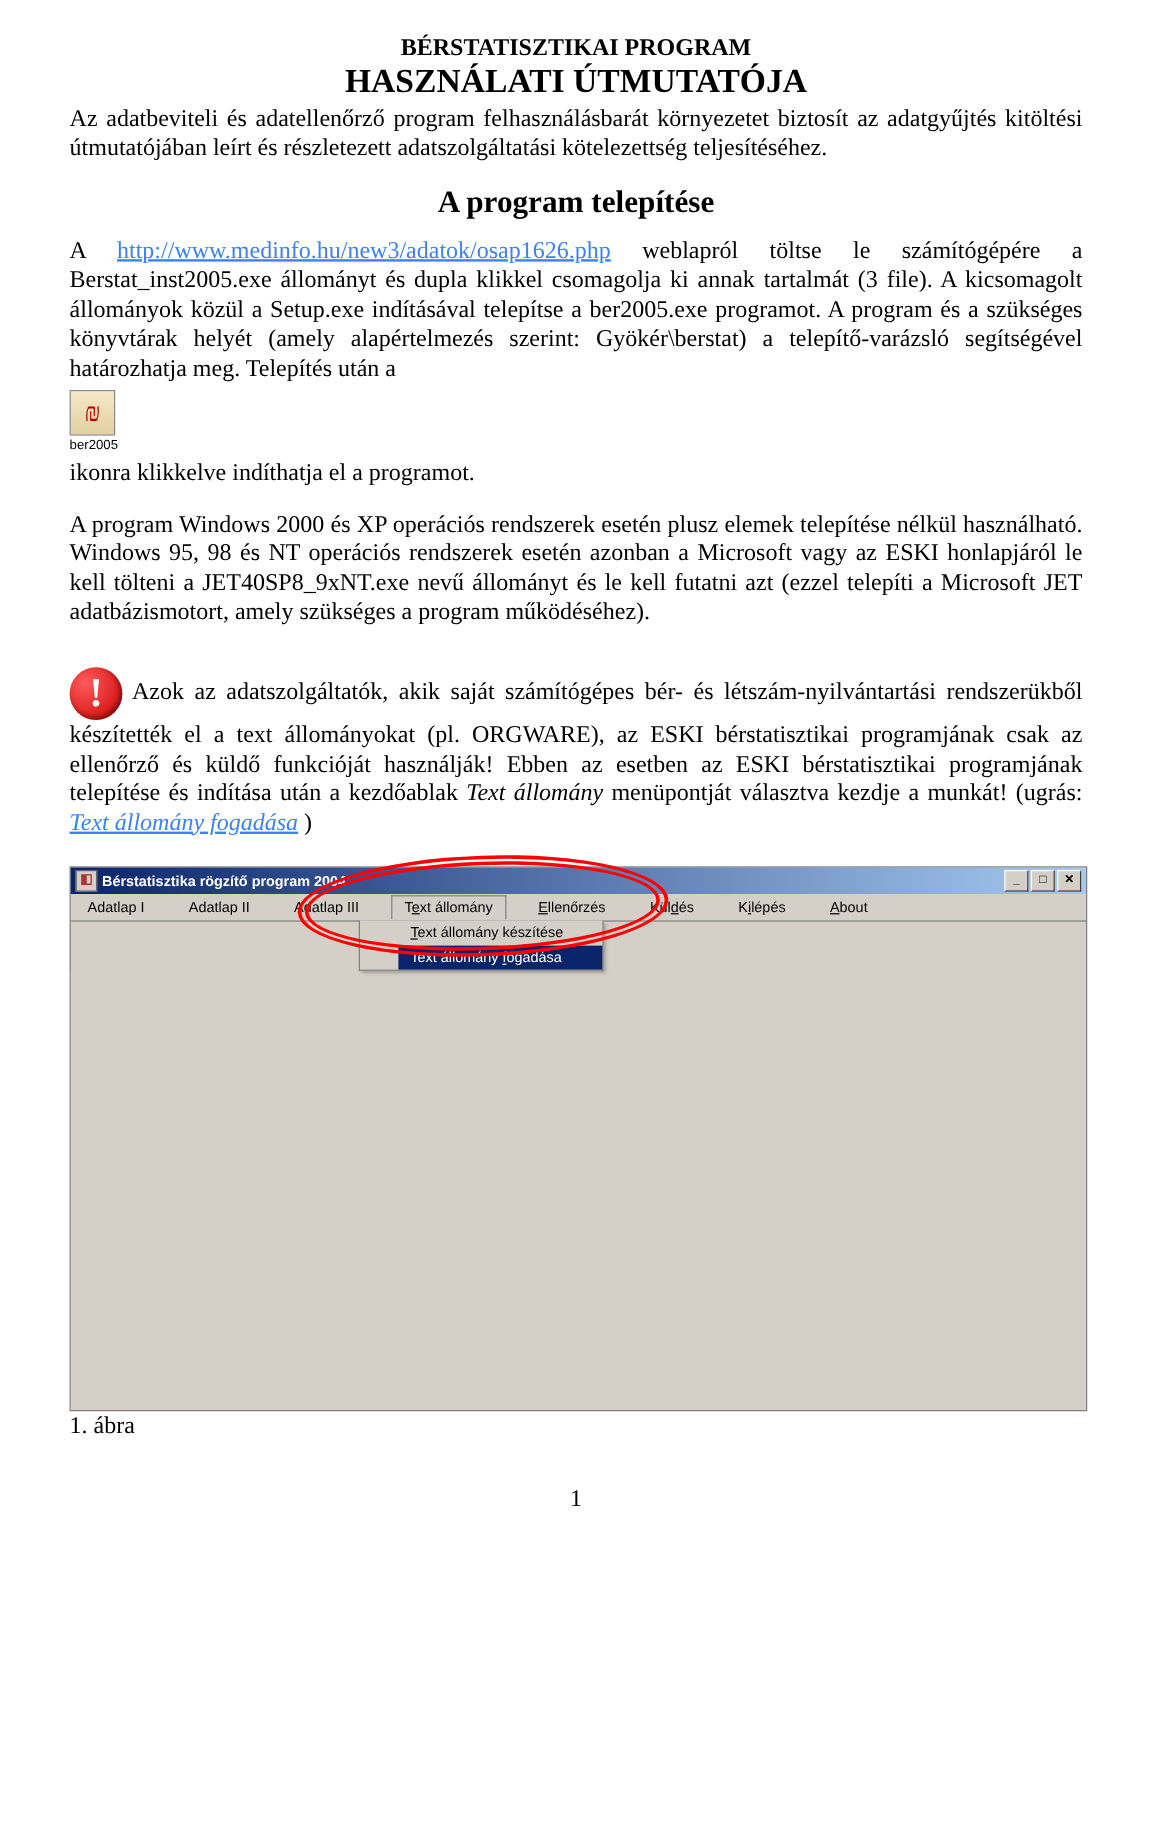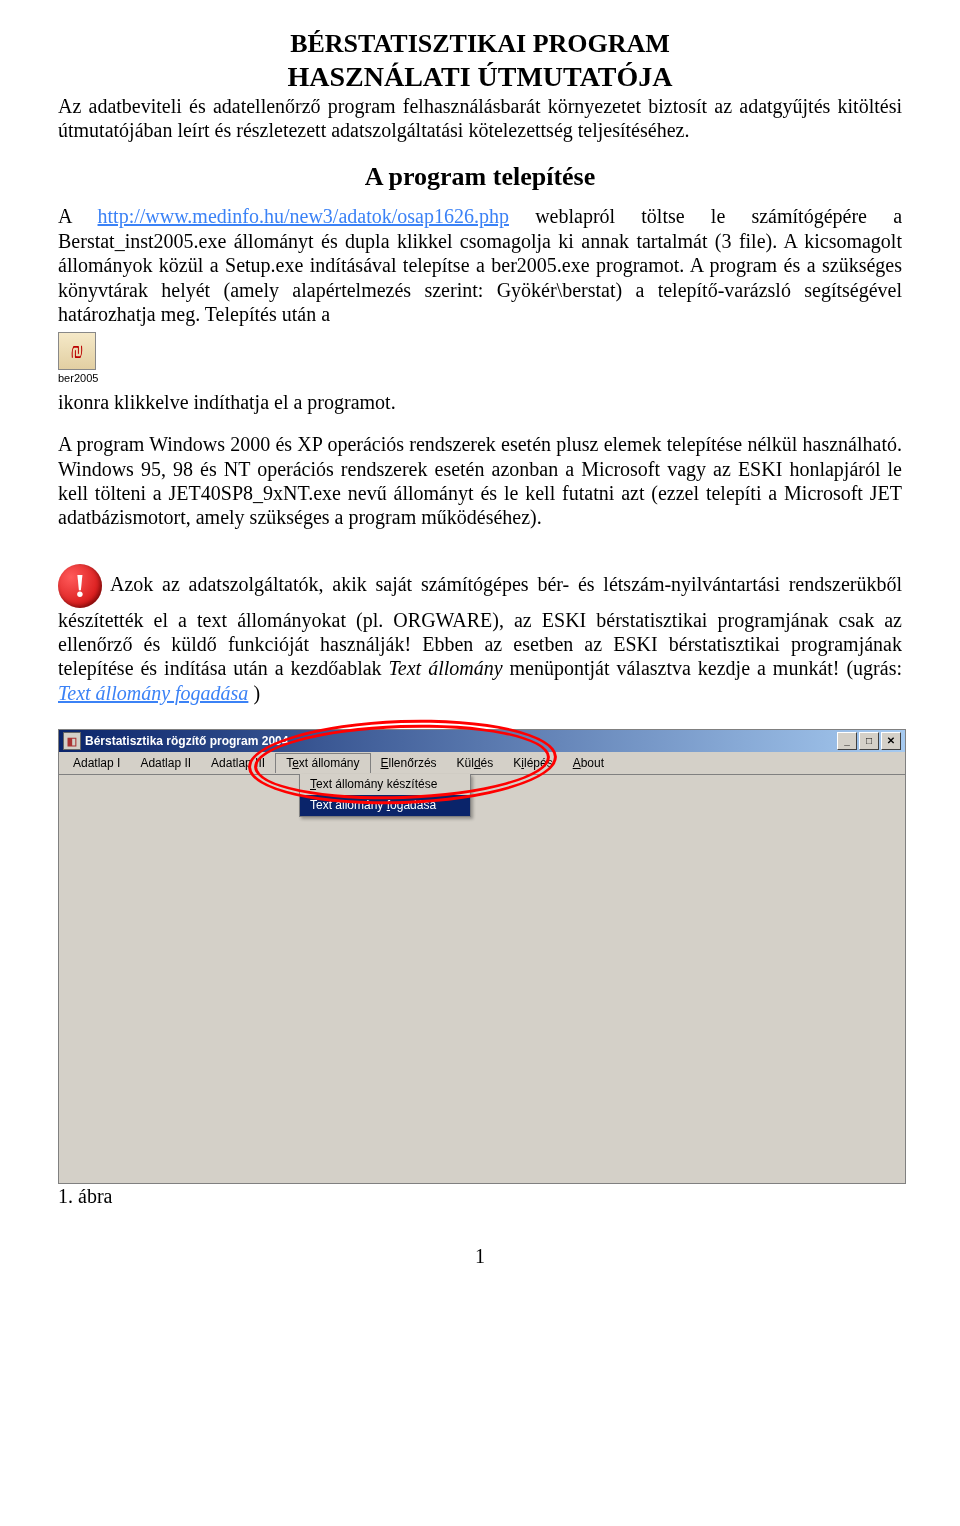--- a/index.html
+++ b/index.html
@@ -7,21 +7,21 @@
     background: #ffffff;
     margin: 0;
     padding: 28px 58px 20px 58px;
     width: 960px;
     box-sizing: border-box;
     color: #000;
     font-size: 20px;
     line-height: 1.22;
   }
   h1 {
-    font-size: 26px;
+    font-size: 20px;
     font-weight: bold;
     text-align: center;
     margin: 0;
   }
   h2.sub {
     font-size: 28px;
     font-weight: bold;
     text-align: center;
     margin: 0;
   }
@@ -79,37 +79,38 @@
   .winbtn {
     width: 18px; height: 16px; background: #d4d0c8;
     border: 1px solid #fff; border-right-color:#404040; border-bottom-color:#404040;
     margin-left: 2px; font-size: 10px; font-family: Arial;
     display:flex; align-items:center; justify-content:center; color:#000;
   }
   .menubar {
     height: 22px; background: #d4d0c8; display: flex; align-items: center;
     padding: 0 4px; font-size: 12px; color: #000;
     border-bottom: 1px solid #808080;
+    gap: 17px;
   }
   .menuitem { padding: 2px 10px; cursor: default; position: relative; }
   .menuitem.open {
     background: #d4d0c8;
     border: 1px solid #808080; border-bottom: none;
   }
   .mnemonic { text-decoration: underline; }
   .dropdown {
     position: relative;
     background: #d4d0c8;
     border: 1px solid #808080;
     border-top: none;
     box-shadow: 2px 2px 3px rgba(0,0,0,0.3);
     width: 170px;
     margin-left: 240px;
     margin-top: -1px;
-    font-size: 12px; font-family: Tahoma, Arial, sans-serif;
+    font-size: 12px; font-family: Tahoma, Arial, sans-serif; padding-left: 32px;
   }
   .dropdown .ditem { padding: 3px 10px; }
   .dropdown .ditem.selected { background: #0a246a; color: #fff; }
   .clientarea { height: 366px; background: #d4d0c8; }
 
   
   .figure-wrap { position: relative; display: inline-block; }
   .ellipse {
     position: absolute;
     border: 3px solid #ff0000;

